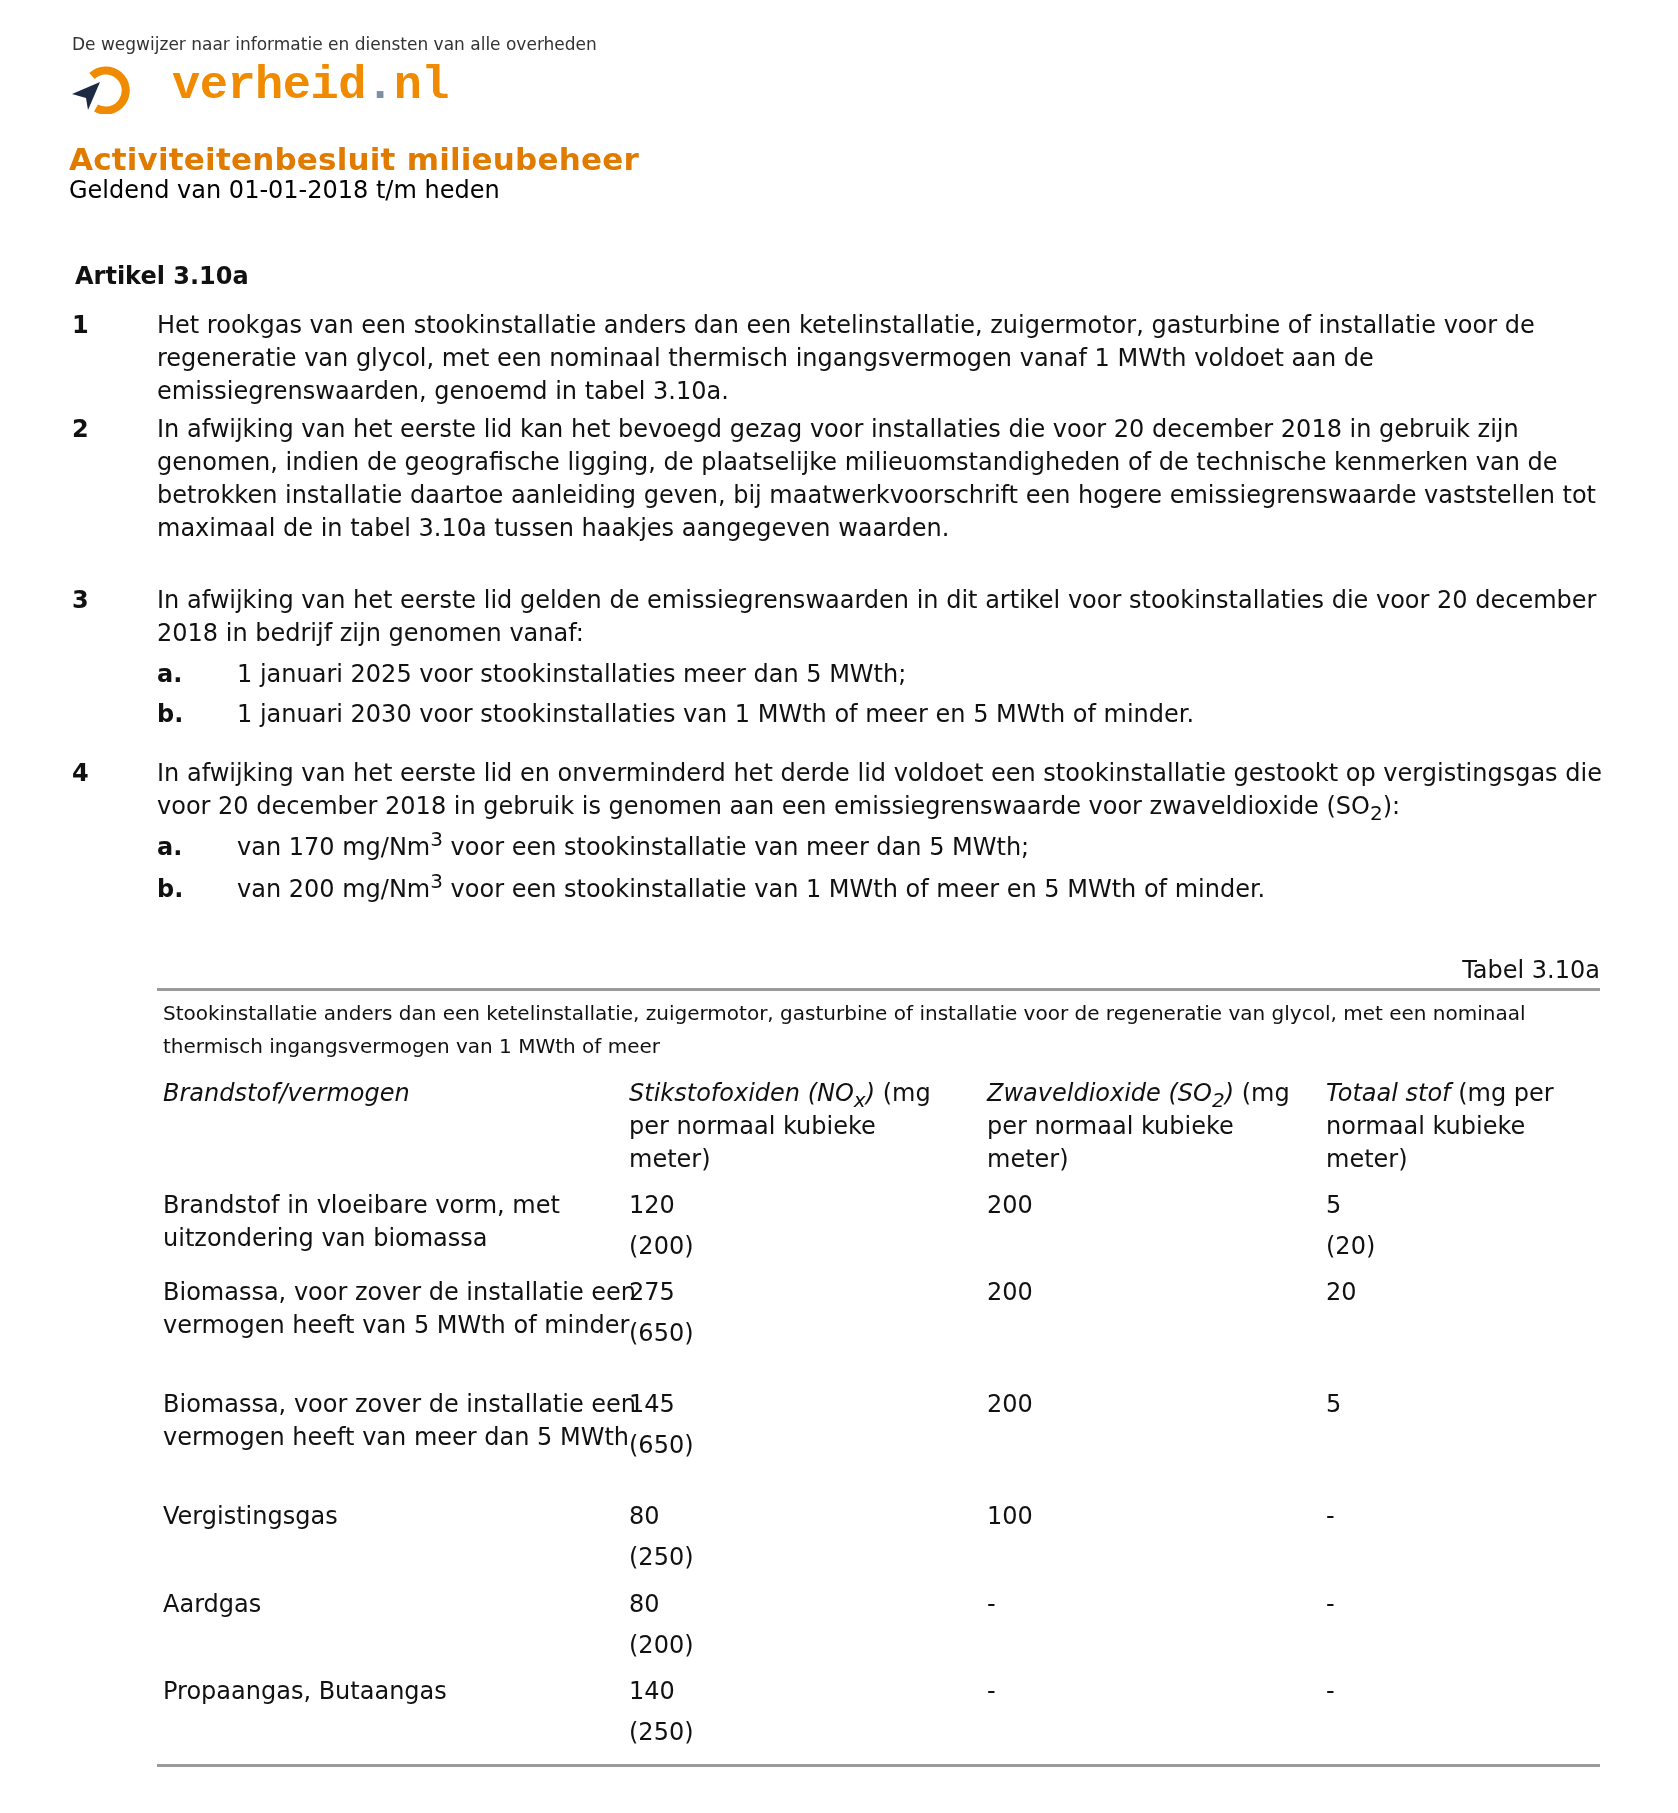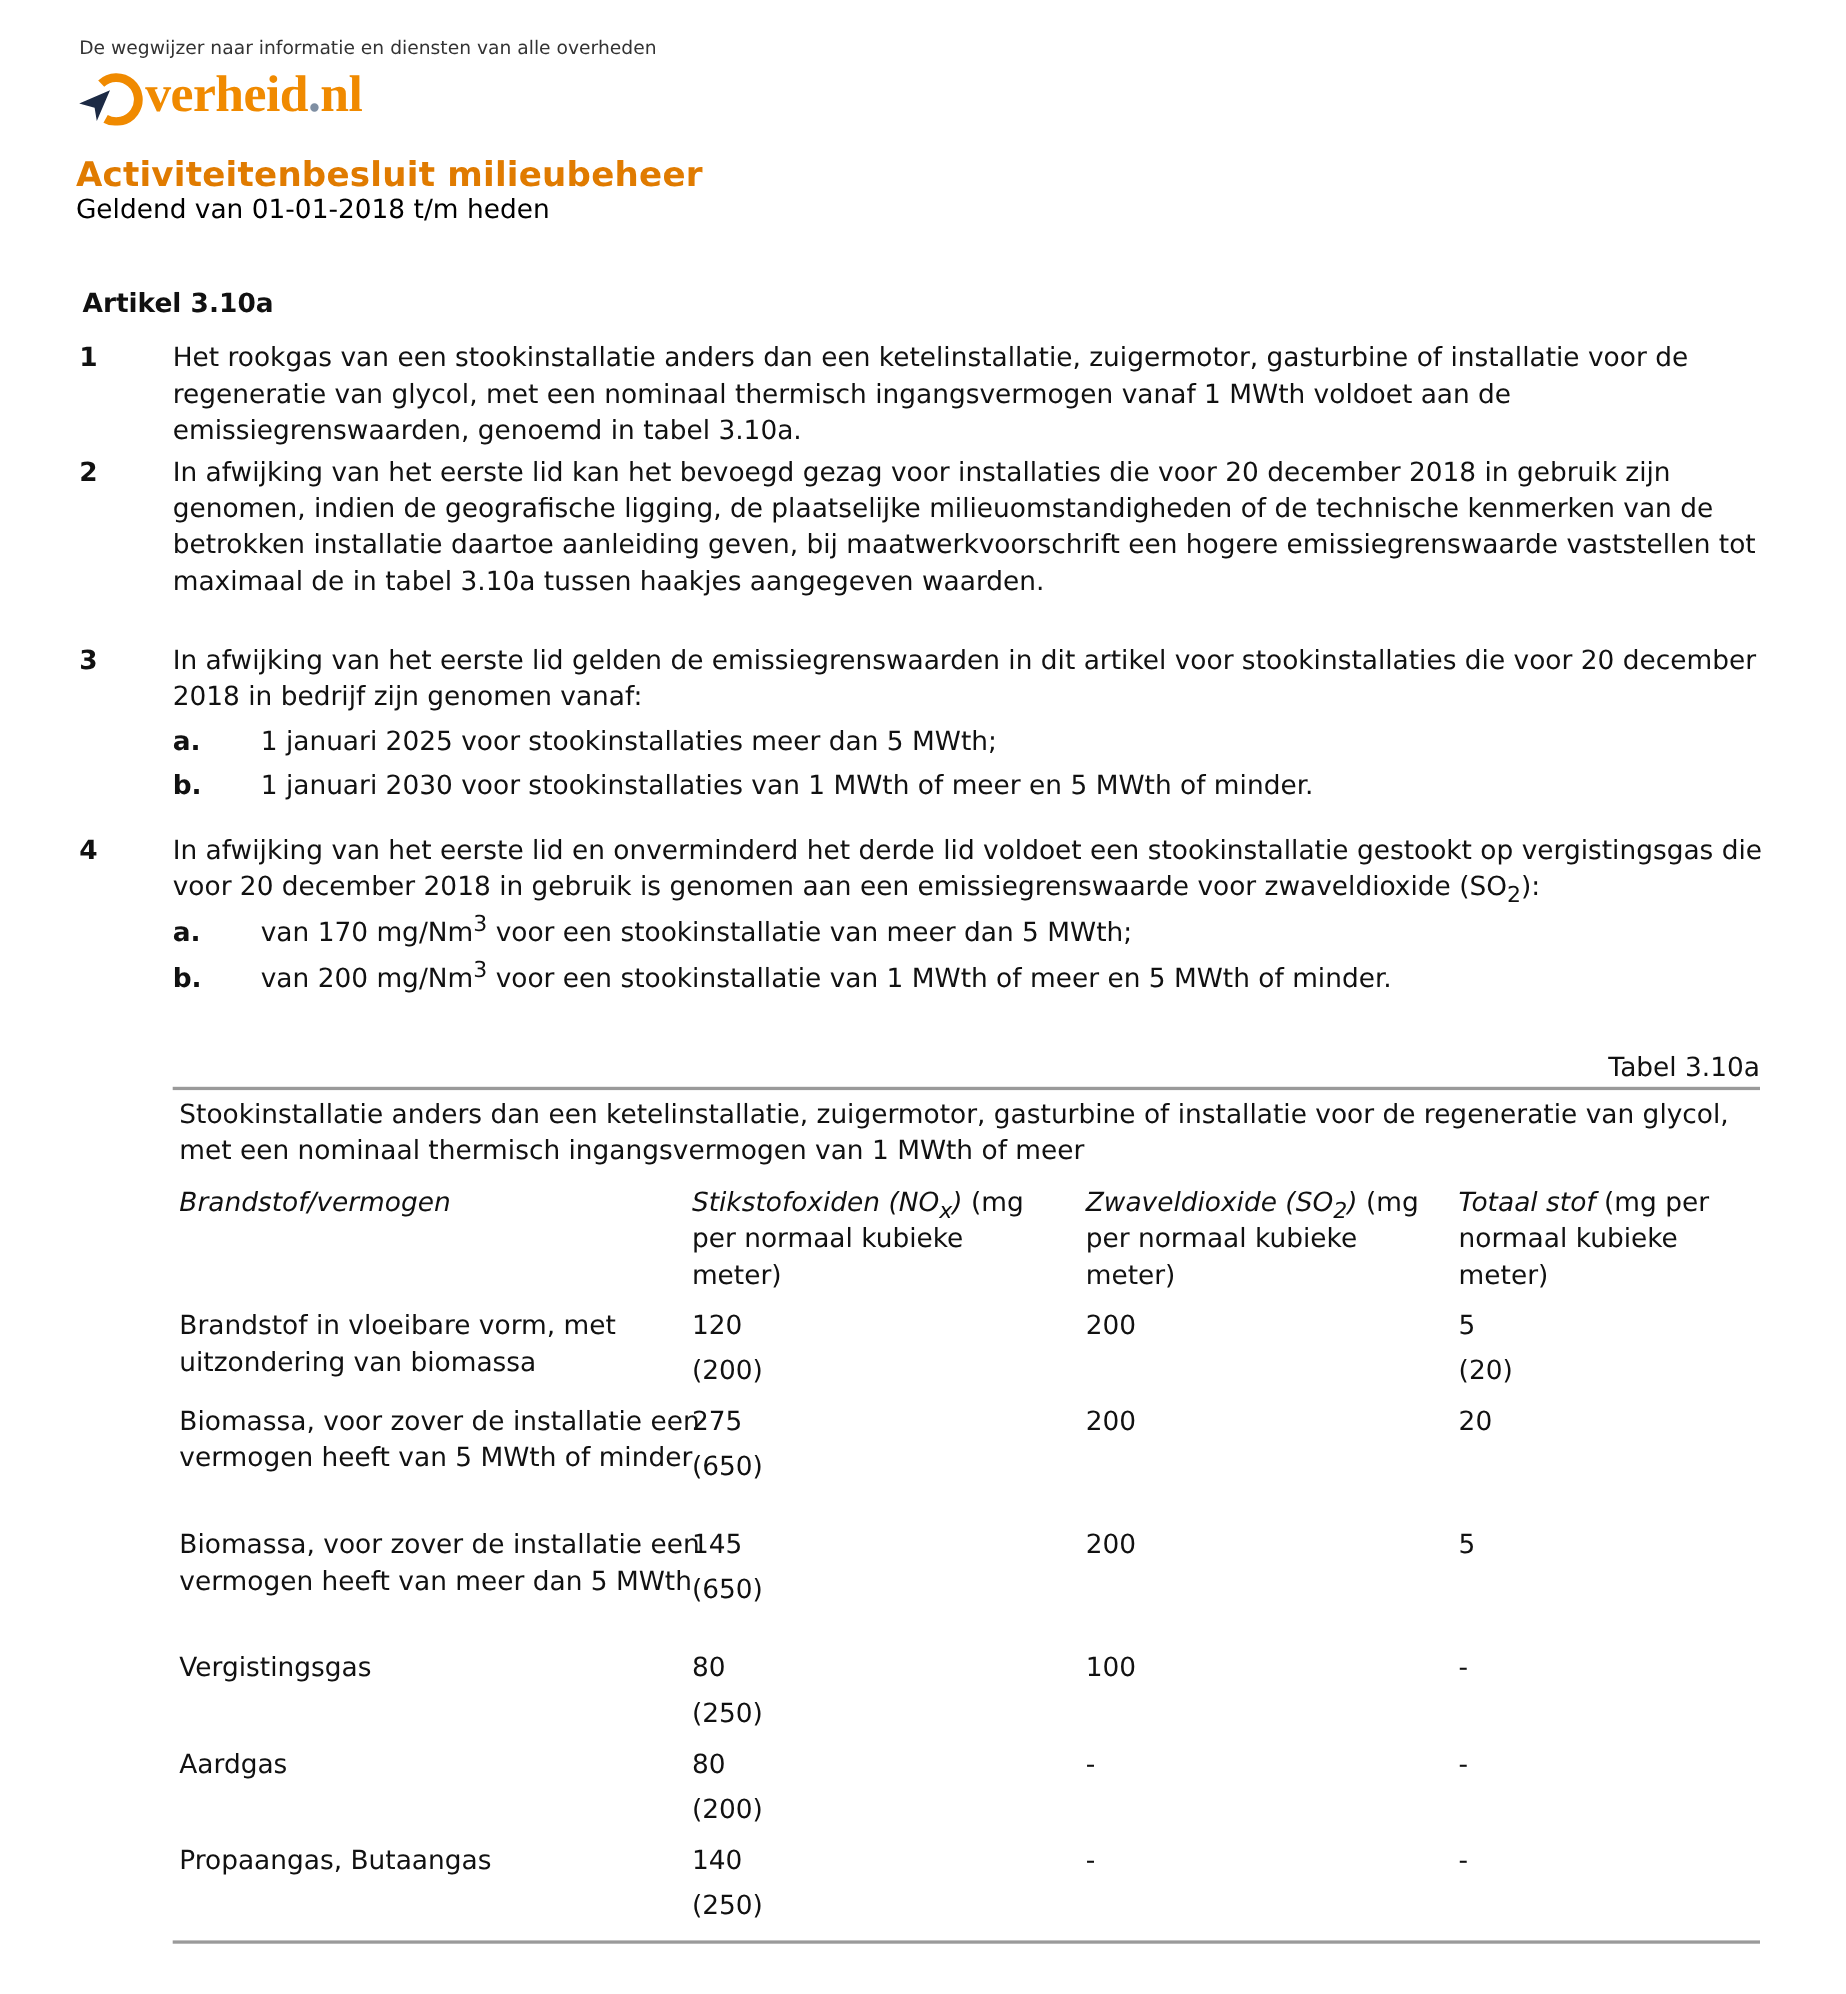--- a/index.html
+++ b/index.html
@@ -3,37 +3,37 @@
 <meta charset="utf-8">
 <style>
   html, body { margin: 0; padding: 0; background: #ffffff; }
   body {
     width: 1678px; height: 1813px; position: relative; overflow: hidden;
     font-family: "DejaVu Sans", sans-serif; color: #111111;
   }
   .abs { position: absolute; }
   .tagline { left: 72px; top: 34px; font-size: 17px; color: #333333; }
   .logo { left: 70px; top: 58px; height: 56px; display: flex; align-items: center; }
-  .logo-text { font-family: Liberation Serif, serif; font-size: 47px; font-weight: bold; color: #f08a00; letter-spacing: -0.5px; line-height: 56px; }
+  .logo-text { font-family: Liberation Mono, monospace; font-size: 47px; font-weight: bold; color: #f08a00; letter-spacing: -0.5px; line-height: 56px; margin-left: 40px; }
   .logo-dot { color: #7f8fa3; }
   .doc-title { left: 69px; top: 141px; font-size: 31px; font-weight: bold; color: #e07b00; letter-spacing: 0.2px; }
   .doc-sub { left: 69px; top: 176px; font-size: 24px; color: #000000; }
   .art-head { left: 75px; top: 262px; font-size: 24px; font-weight: bold; }
   .lid { position: absolute; left: 72px; width: 1540px; }
   .lid .num { position: absolute; left: 0; top: 0; font-weight: bold; font-size: 24px; line-height: 33px; }
   .lid .txt { margin-left: 85px; font-size: 24px; line-height: 33px; }
   .sub { position: relative; margin-left: 85px; font-size: 24px; line-height: 33px; }
   .sub .letter { position: absolute; left: 0; top: 0; font-weight: bold; }
   .sub .stxt { margin-left: 80px; }
   sub, sup { font-size: 20px; line-height: 0; }
   sub { vertical-align: -6px; }
   sup { vertical-align: 9px; }
   .table-caption { left: 157px; width: 1443px; top: 956px; text-align: right; font-size: 24px; }
   .rule { left: 157px; width: 1443px; height: 3px; background: #9a9a9a; }
-  .tbl-desc { left: 163px; top: 997px; width: 1430px; font-size: 24px; line-height: 33px; }
+  .tbl-desc { left: 163px; top: 997px; width: 1430px; font-size: 20px; line-height: 33px; }
   .grid { position: absolute; left: 163px; width: 1437px; }
   .row { position: absolute; left: 0; width: 1437px; font-size: 24px; line-height: 33px; }
   .c0 { position: absolute; left: 0; width: 480px; }
   .c1 { position: absolute; left: 466px; width: 330px; }
   .c2 { position: absolute; left: 824px; width: 330px; }
   .c3 { position: absolute; left: 1163px; width: 275px; }
   .italic { font-style: italic; }
   .val2 { display: block; margin-top: 8px; }
 </style>
 </head>

